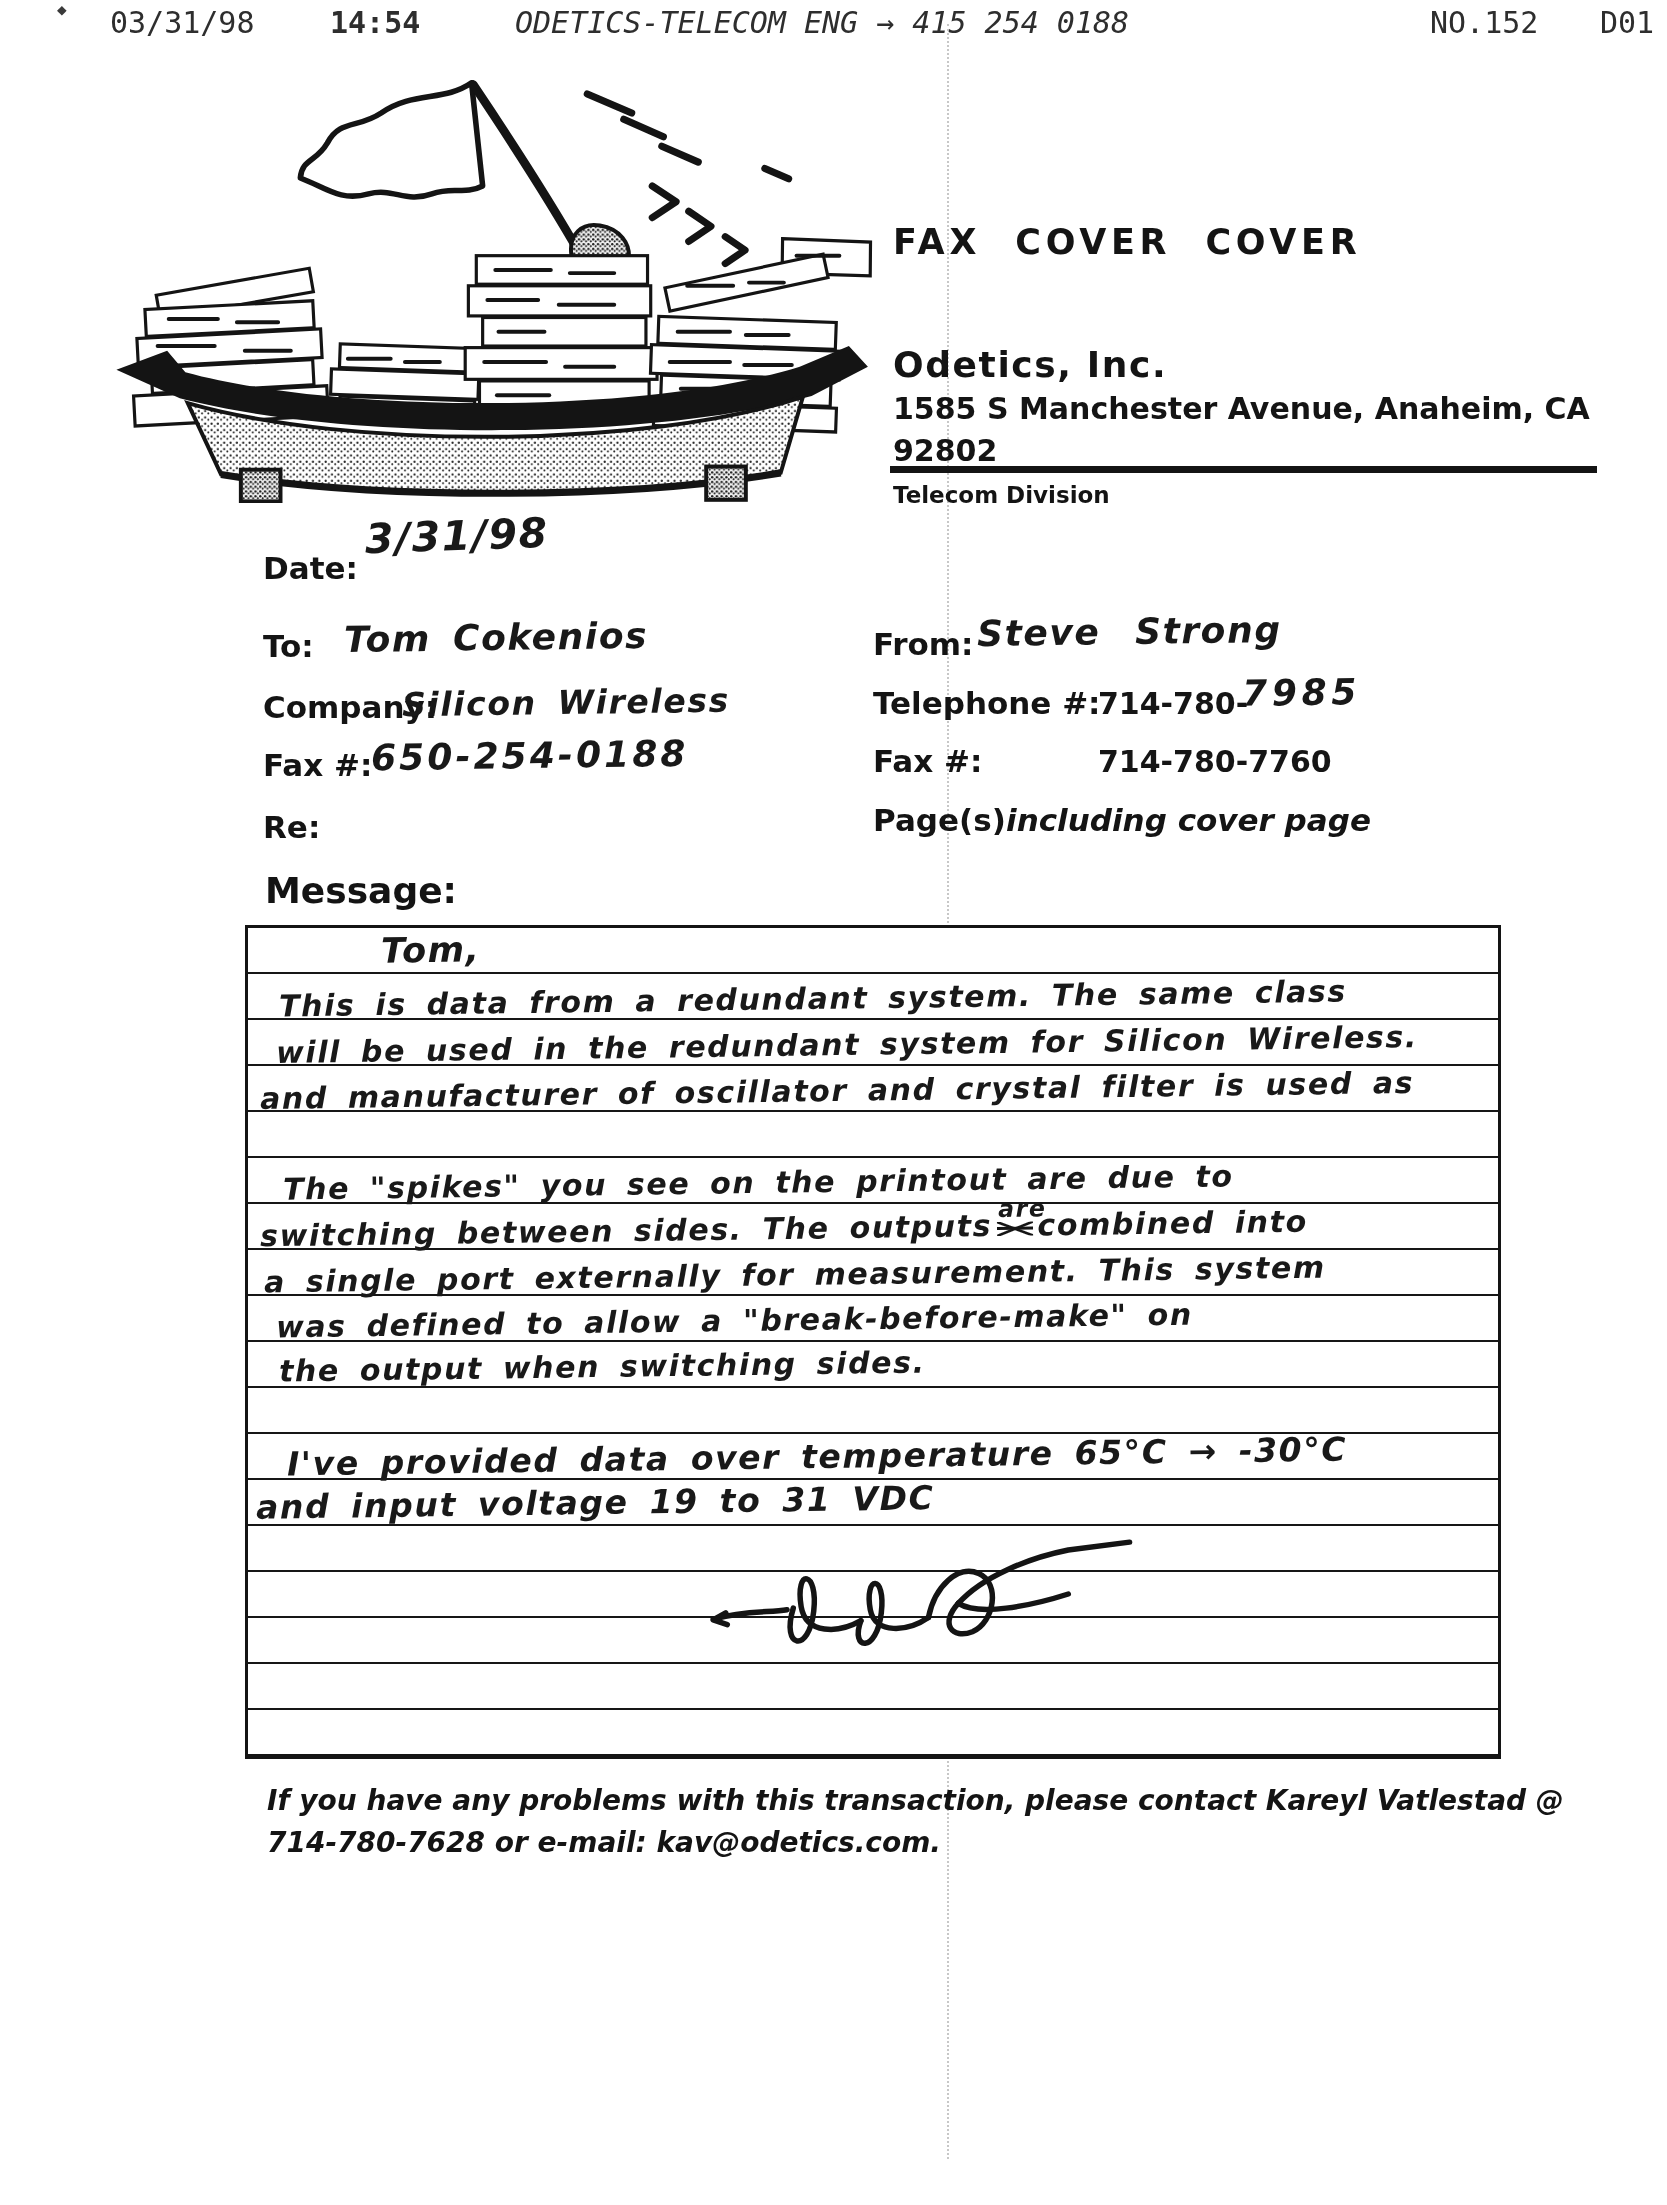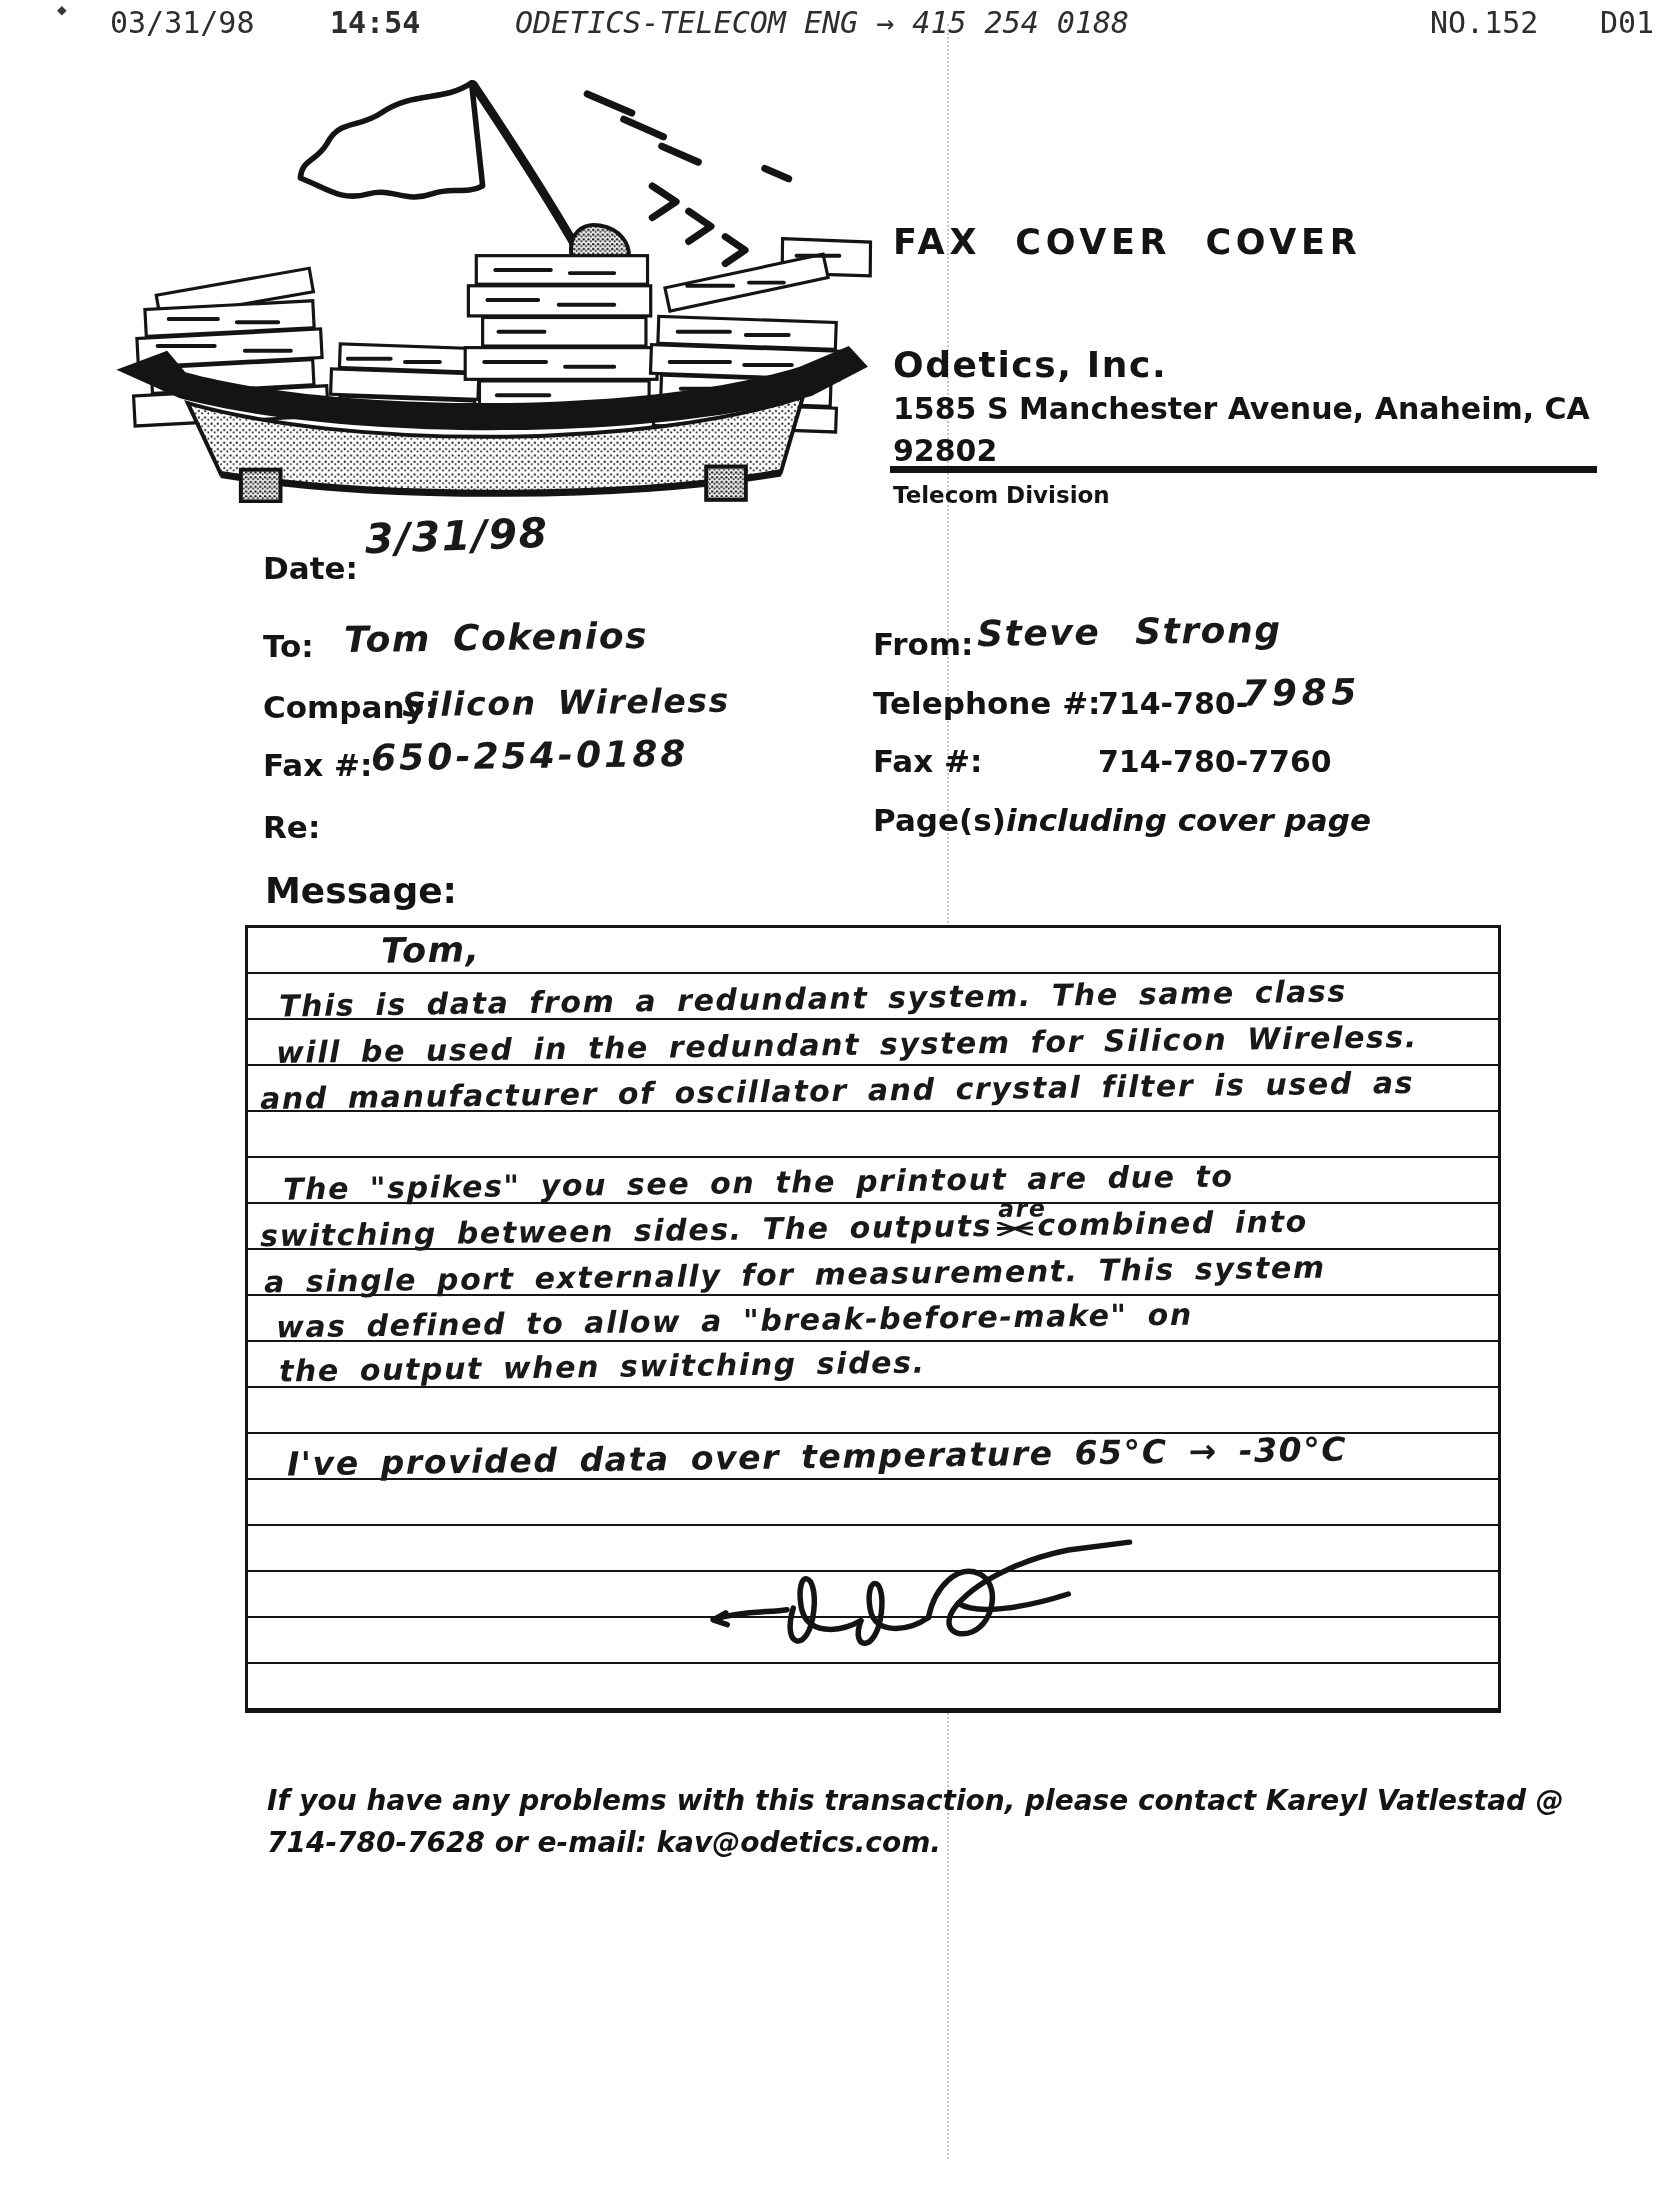--- a/index.html
+++ b/index.html
@@ -212,20 +212,23 @@
     <div class="mrow">
         <span class="hw" style="left:27.5px;">was defined to allow a "break-before-make" on</span>
       </div>
     <div class="mrow">
         <span class="hw" style="left:31px;">the output when switching sides.</span>
       </div>
     <div class="mrow"></div>
     <div class="mrow">
         <span class="hw" style="left:39px;font-size:33px;">I've provided data over temperature 65°C → -30°C</span>
       </div>
+    <div class="mrow">
+        <span class="hw" style="left:7.9px;font-size:33px;">and input voltage 19 to 31 VDC</span>
+      </div>
     <div class="mrow"></div>
     <div class="mrow"></div>
     <div class="mrow"></div>
     <div class="mrow"></div>
     <div class="mrow"></div>
   </div>
 
   <svg class="abs" style="left:699px;top:1531px;" width="440" height="126" viewBox="0 0 560 160" aria-hidden="true">
     <g fill="none" stroke="#141414" stroke-width="7" stroke-linecap="round" stroke-linejoin="round">
       <path d="M18,112 C60,100 90,104 112,100 M34,104 l-16,9 18,6"></path>

